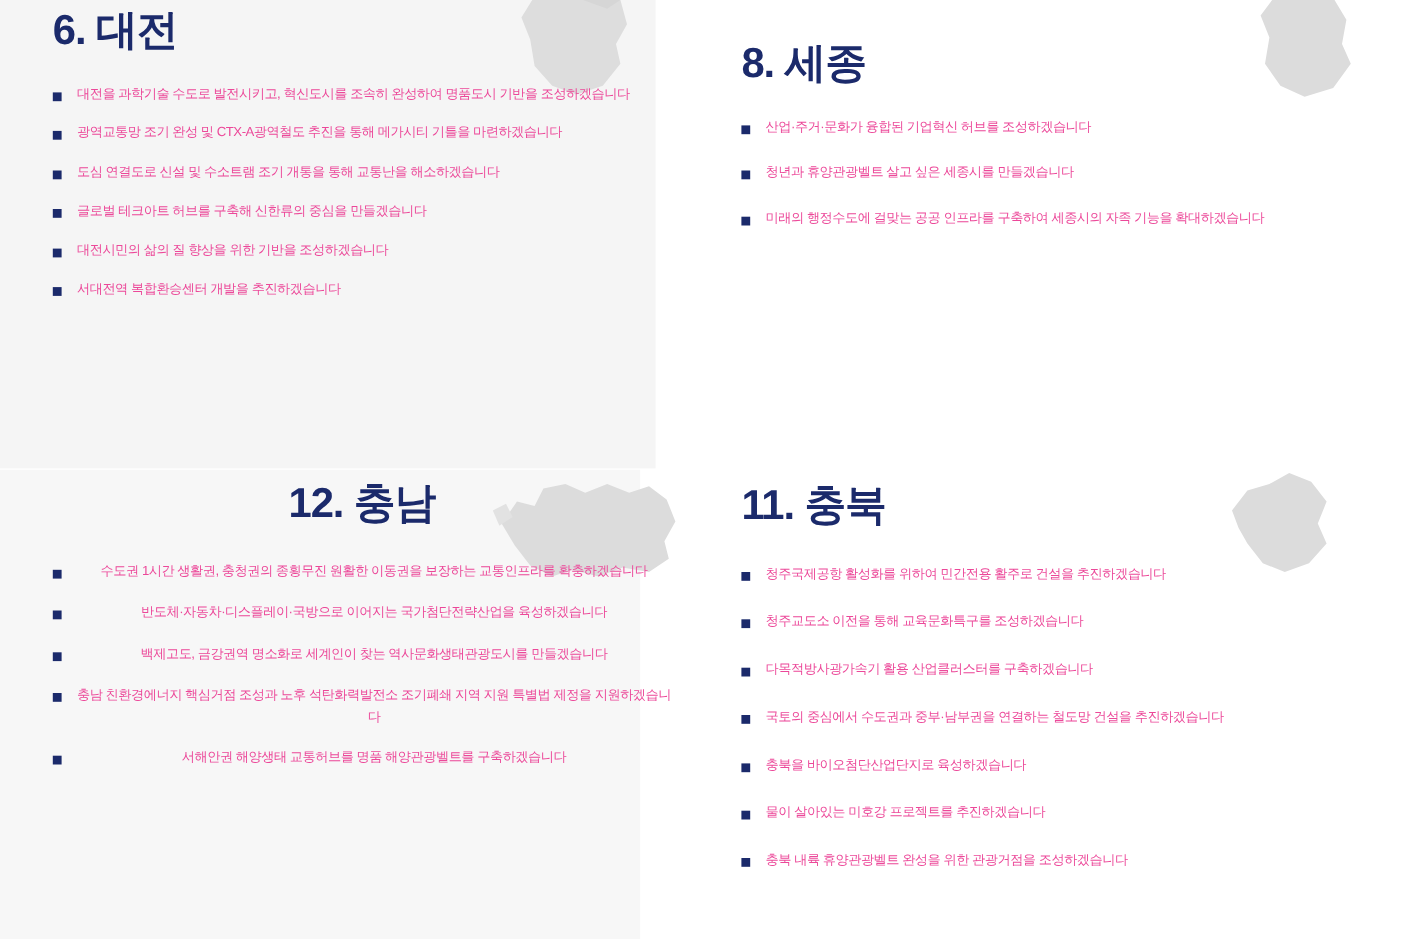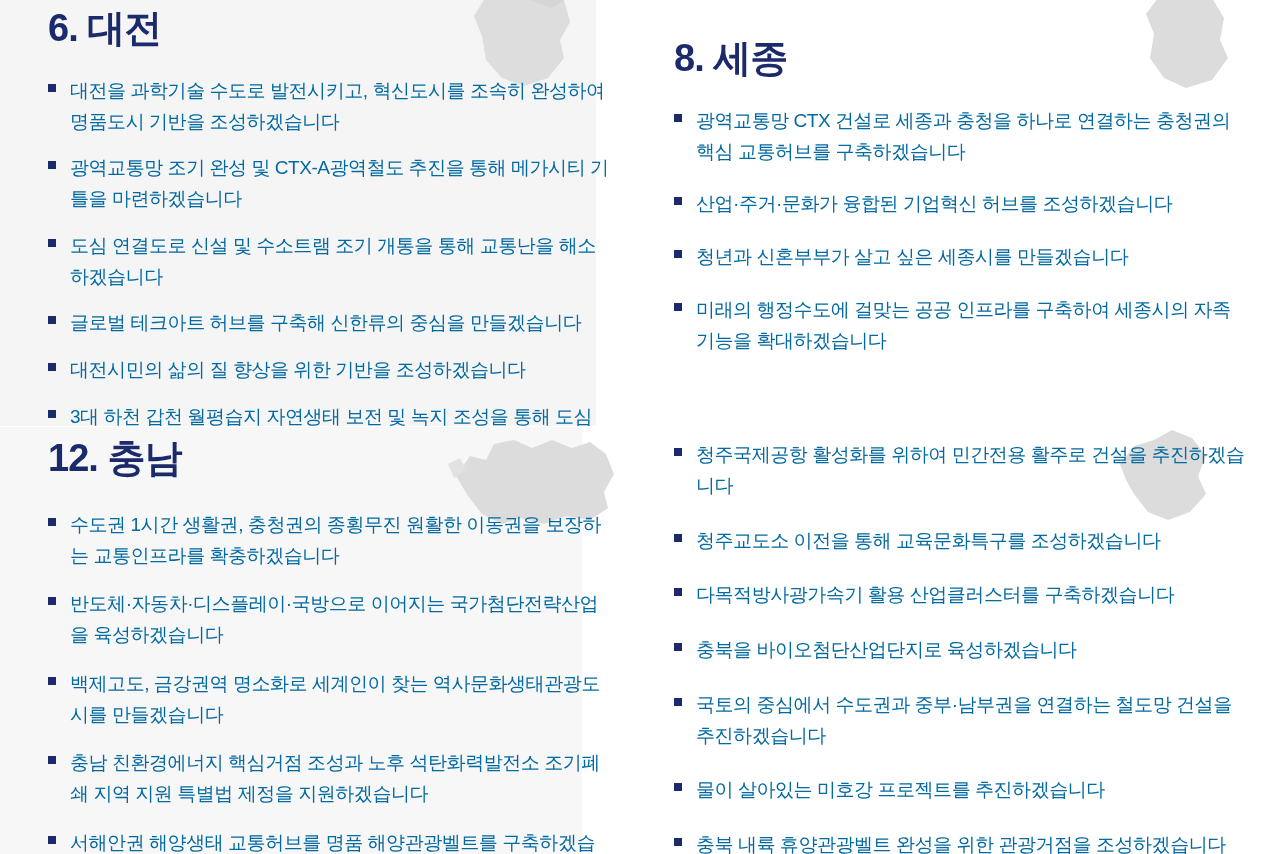--- a/index.html
+++ b/index.html
@@ -41,21 +41,21 @@
     width: 1280px;
     height: 854px;
   }
   .card {
     position: relative;
     box-sizing: border-box;
     overflow: hidden;
   }
   .card.c1 { padding: 8px 40px 0 48px; }
   .card.c2 { padding: 38px 27px 0 24px; }
-  .card.c3 { padding: 12px 40px 0 48px; }
+  .card.c3 { padding: 12px 40px 0 48px; text-align: center; }
   .card.c4 { padding: 14px 28px 0 24px; }
 
   .card-title {
     position: relative;
     z-index: 2;
     font-size: 38px;
     font-weight: bold;
     color: #1b2a6b;
     letter-spacing: -1px;
     margin: 0 0 26px 0;
@@ -75,23 +75,23 @@
     position: relative;
     z-index: 2;
     list-style: none;
     margin: 0;
     padding: 0;
   }
   ul.bullets li {
     position: relative;
     padding-left: 22px;
     margin-bottom: 17px;
-    font-size: 19px;
+    font-size: 12px;
     line-height: 1.62;
-    color: #0369a1;
+    color: #ec4899;
     font-weight: 500;
     letter-spacing: -0.45px;
   }
   ul.bullets li::before {
     content: "";
     position: absolute;
     left: 0;
     top: 8px;
     width: 8px;
     height: 8px;
@@ -136,36 +136,34 @@
           <path d="M62 0 L92 4 L112 18 L100 26 L78 18 Z" fill="#d6d6d6"></path>
         </svg>
       </div>
       <h2 class="card-title">6. 대전</h2>
       <ul class="bullets">
         <li>대전을 과학기술 수도로 발전시키고, 혁신도시를 조속히 완성하여 명품도시 기반을 조성하겠습니다</li>
         <li>광역교통망 조기 완성 및 CTX-A광역철도 추진을 통해 메가시티 기틀을 마련하겠습니다</li>
         <li>도심 연결도로 신설 및 수소트램 조기 개통을 통해 교통난을 해소하겠습니다</li>
         <li>글로벌 테크아트 허브를 구축해 신한류의 중심을 만들겠습니다</li>
         <li>대전시민의 삶의 질 향상을 위한 기반을 조성하겠습니다</li>
-        <li>3대 하천 갑천 월평습지 자연생태 보전 및 녹지 조성을 통해 도심 속 자연과 시민이 함께하는 힐링도시 대전을 만들겠습니다</li>
         <li>서대전역 복합환승센터 개발을 추진하겠습니다</li>
       </ul>
     </section>
 
     <section class="card c2">
       <div class="map" style="top:-12px; right:30px; width:130px; height:120px;">
         <svg width="130" height="120" viewBox="0 0 130 120" aria-hidden="true">
           <path d="M44 2 L72 0 L92 10 L104 30 L100 52 L108 70 L92 92 L66 100 L44 90 L30 70 L34 46 L26 26 Z" fill="#dcdcdc"></path>
         </svg>
       </div>
       <h2 class="card-title">8. 세종</h2>
       <ul class="bullets">
-        <li>광역교통망 CTX 건설로 세종과 충청을 하나로 연결하는 충청권의 핵심 교통허브를 구축하겠습니다</li>
         <li>산업·주거·문화가 융합된 기업혁신 허브를 조성하겠습니다</li>
-        <li>청년과 신혼부부가 살고 싶은 세종시를 만들겠습니다</li>
+        <li>청년과 휴양관광벨트 살고 싶은 세종시를 만들겠습니다</li>
         <li>미래의 행정수도에 걸맞는 공공 인프라를 구축하여 세종시의 자족 기능을 확대하겠습니다</li>
       </ul>
     </section>
 
     <section class="card c3">
       <div class="map" style="top:8px; right:12px; width:190px; height:110px;">
         <svg width="190" height="110" viewBox="0 0 190 110" aria-hidden="true">
           <path d="M8 42 L22 22 L38 26 L46 10 L66 6 L84 14 L104 6 L124 14 L142 8 L158 20 L166 40 L156 58 L160 74 L142 86 L118 82 L96 90 L72 84 L54 90 L34 80 L20 62 Z" fill="#dcdcdc"></path>
           <path d="M0 30 L12 24 L18 36 L6 44 Z" fill="#e2e2e2"></path>
         </svg>
@@ -180,26 +178,27 @@
 
       </ul>
     </section>
 
     <section class="card c4">
       <div class="map" style="top:2px; right:60px; width:110px; height:110px;">
         <svg width="110" height="110" viewBox="0 0 110 110" aria-hidden="true">
           <path d="M10 36 L24 18 L44 12 L62 2 L82 10 L96 28 L88 48 L96 66 L80 84 L58 92 L38 84 L24 66 L16 52 Z" fill="#dcdcdc"></path>
         </svg>
       </div>
+      <h2 class="card-title">11. 충북</h2>
       <ul class="bullets">
         <li>청주국제공항 활성화를 위하여 민간전용 활주로 건설을 추진하겠습니다</li>
         <li>청주교도소 이전을 통해 교육문화특구를 조성하겠습니다</li>
         <li>다목적방사광가속기 활용 산업클러스터를 구축하겠습니다</li>
+        <li>국토의 중심에서 수도권과 중부·남부권을 연결하는 철도망 건설을 추진하겠습니다</li>
         <li>충북을 바이오첨단산업단지로 육성하겠습니다</li>
-        <li>국토의 중심에서 수도권과 중부·남부권을 연결하는 철도망 건설을 추진하겠습니다</li>
         <li>물이 살아있는 미호강 프로젝트를 추진하겠습니다</li>
         <li>충북 내륙 휴양관광벨트 완성을 위한 관광거점을 조성하겠습니다</li>
       </ul>
     </section>
 
   </div>
 
   <div class="vsep"></div>
   <div class="hsep"></div>
 </div>

